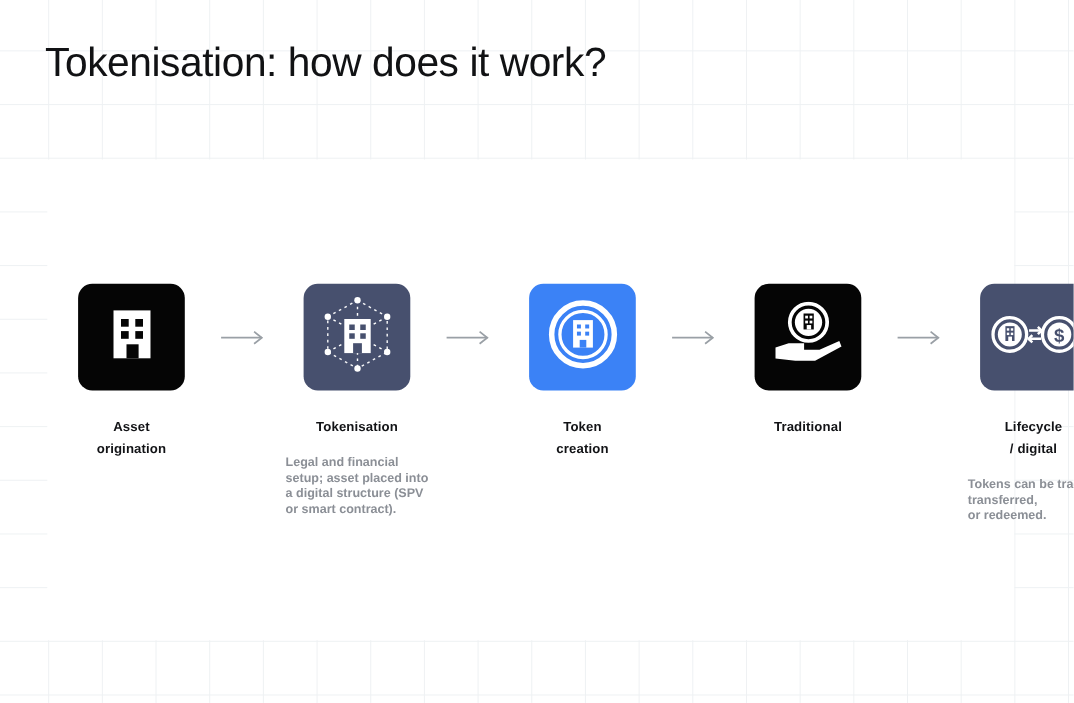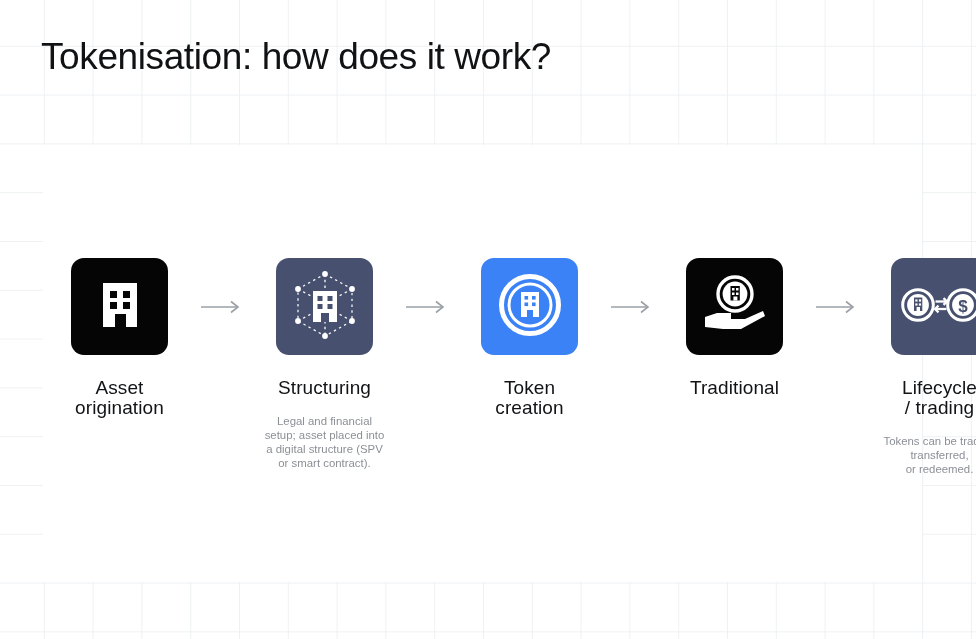--- a/index.html
+++ b/index.html
@@ -81,36 +81,35 @@
     height: 97px;
     border-radius: 13px;
     display: flex;
     align-items: center;
     justify-content: center;
     flex: 0 0 auto;
   }
 
   .step-label {
     margin-top: 23px;
-    font-size: 19px;
+    font-size: 12px;
     line-height: 20px;
-    font-weight: 400;
+    font-weight: 700;
     color: #121316;
     text-align: center;
     letter-spacing: 0.1px;
     white-space: pre-line;
   }
 
   .step-desc {
     margin-top: 16px;
     font-size: 11.4px;
     line-height: 14px;
-    font-weight: 400;
+    font-weight: 700;
     color: #8b8f96;
-    text-align: center;
     white-space: pre-line;
   }
 
   
   .arrow {
     flex: 0 0 auto;
     width: 52px;
     height: 97px;
     display: flex;
     align-items: center;
@@ -177,21 +176,21 @@
 
             <rect x="24" y="22" width="24" height="31" fill="#ffffff"></rect>
             <rect x="28.5" y="27" width="5" height="5" fill="#47506E"></rect>
             <rect x="38.5" y="27" width="5" height="5" fill="#47506E"></rect>
             <rect x="28.5" y="35" width="5" height="5" fill="#47506E"></rect>
             <rect x="38.5" y="35" width="5" height="5" fill="#47506E"></rect>
             <rect x="32" y="44" width="8" height="9" fill="#47506E"></rect>
           </svg>
         </span>
       </div>
-      <div class="step-label">Structuring</div>
+      <div class="step-label">Tokenisation</div>
       <div class="step-desc">Legal and financial
 setup; asset placed into
 a digital structure (SPV
 or smart contract).</div>
     </div>
 
     <div class="arrow">
       <svg width="44" height="14" viewBox="0 0 44 14" aria-hidden="true">
         <line x1="1" y1="7" x2="38" y2="7" stroke="#9aa0a6" stroke-width="1.6"></line>
         <polyline points="31,1.5 38,7 31,12.5" fill="none" stroke="#9aa0a6" stroke-width="1.6"></polyline>
@@ -271,20 +270,20 @@
             <line x1="34.5" y1="24" x2="45.5" y2="24" stroke="#ffffff" stroke-width="2.3"></line>
             <polyline points="37.5,20.7 34,24 37.5,27.3" fill="none" stroke="#ffffff" stroke-width="2.3" stroke-linejoin="round"></polyline>
 
             <circle cx="62" cy="20" r="15.3" fill="none" stroke="#ffffff" stroke-width="3"></circle>
             <circle cx="62" cy="20" r="10.9" fill="#ffffff"></circle>
             <text x="62" y="26.6" font-family="'Liberation Sans', sans-serif" font-size="17" font-weight="bold" fill="#47506E" text-anchor="middle">$</text>
           </svg>
         </span>
       </div>
       <div class="step-label">Lifecycle
-/ trading</div>
+/ digital</div>
       <div class="step-desc">Tokens can be traded,
 transferred,
 or redeemed.</div>
     </div>
 
   </div>
 </div>
 
 </body></html>

